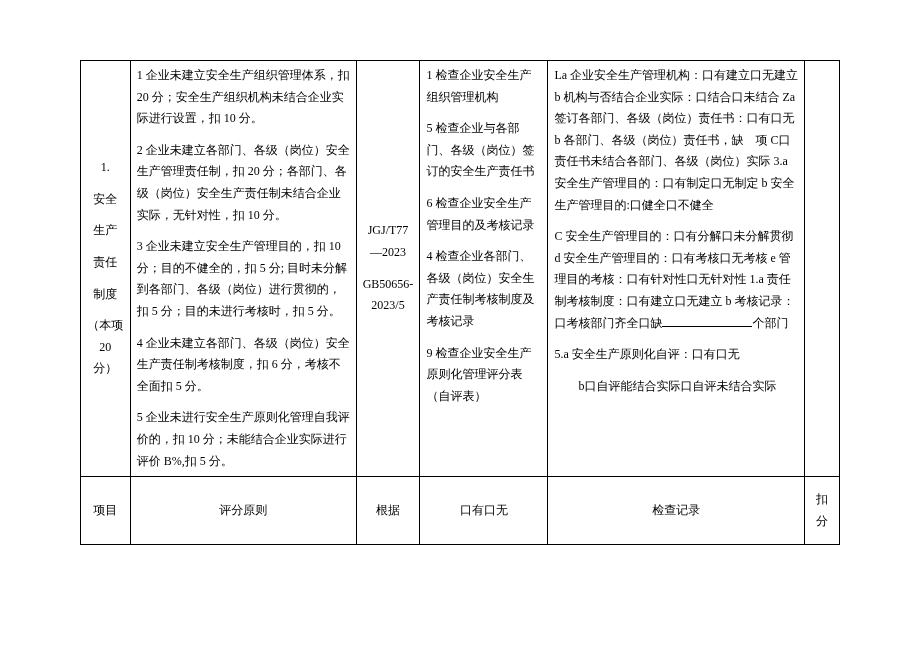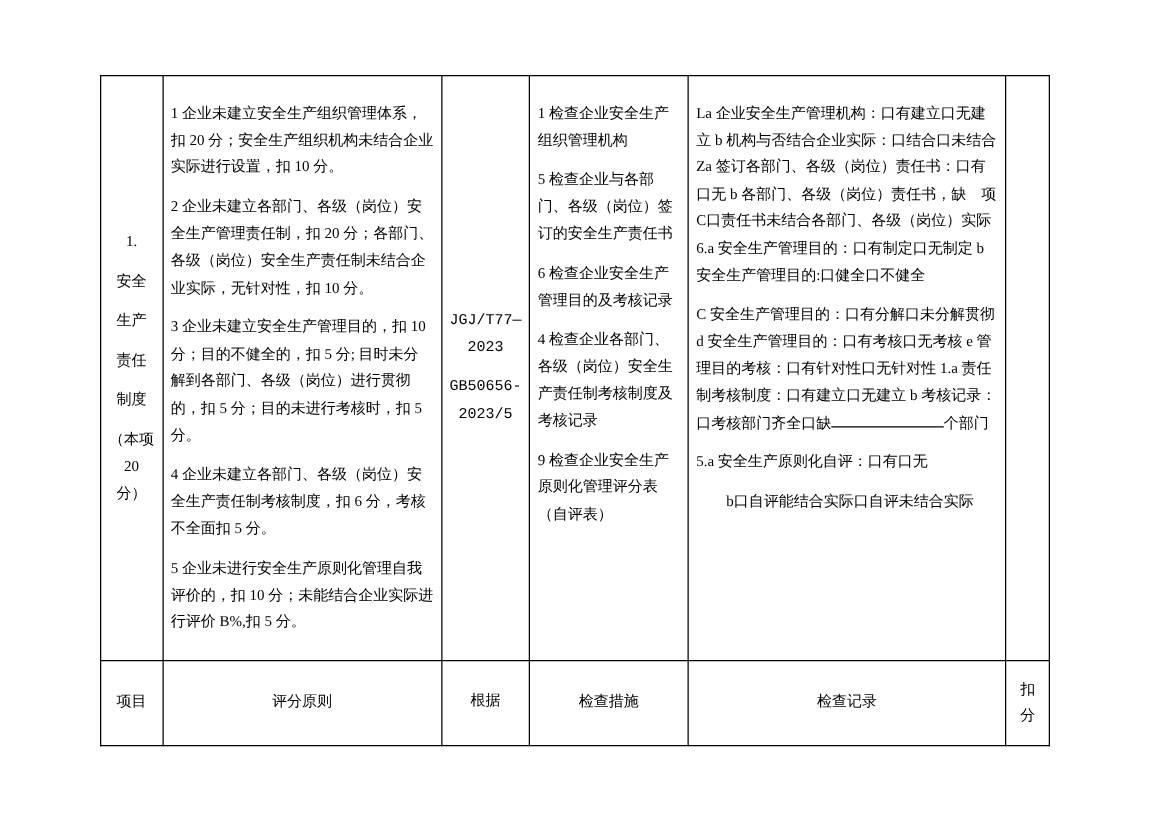--- a/index.html
+++ b/index.html
@@ -14,26 +14,26 @@
       padding: 60px 80px;
       color: #000;
       line-height: 1.8;
     }
     .table-wrap {
       border-collapse: collapse;
       width: 100%;
     }
     .table-wrap td {
       border: 1px solid #000;
-      padding: 19px 6px;
+      padding: 4px 6px;
       vertical-align: top;
     }
     .col1 { width: 50px; text-align: center; vertical-align: middle !important; }
     .col2 { width: 230px; }
-    .col3 { width: 55px; text-align: center; vertical-align: middle !important; font-family: Liberation Mono, monospace; }
+    .col3 { width: 55px; text-align: center; vertical-align: middle !important; }
     .col4 { width: 130px; }
     .col5 { width: 260px; }
     .col6 { width: 35px; text-align: center; vertical-align: middle !important; }
     .hdr td { text-align: center; vertical-align: middle !important; padding: 12px 6px; }
     .para { margin-bottom: 10px; }
     .para:last-child { margin-bottom: 0; }
     .blank-line {
       display: inline-block;
       border-bottom: 1px solid #000;
       min-width: 90px;
@@ -68,31 +68,31 @@
     </td>
     <td class="col4">
       <div class="para">1 检查企业安全生产组织管理机构</div>
       <div class="para">5 检查企业与各部门、各级（岗位）签订的安全生产责任书</div>
       <div class="para">6 检查企业安全生产管理目的及考核记录</div>
       <div class="para">4 检查企业各部门、各级（岗位）安全生产责任制考核制度及考核记录</div>
       <div>9 检查企业安全生产原则化管理评分表</div>
       <div style="text-align:left">（自评表）</div>
     </td>
     <td class="col5">
-      <div class="para">La 企业安全生产管理机构：口有建立口无建立 b 机构与否结合企业实际：口结合口未结合 Za 签订各部门、各级（岗位）责任书：口有口无 b 各部门、各级（岗位）责任书，缺　项 C口责任书未结合各部门、各级（岗位）实际 6.a 安全生产管理目的：口有制定口无制定 b 安全生产管理目的:口健全口不健全</div>
+      <div class="para">La 企业安全生产管理机构：口有建立口无建立 b 机构与否结合企业实际：口结合口未结合 Za 签订各部门、各级（岗位）责任书：口有口无 b 各部门、各级（岗位）责任书，缺　项 C口责任书未结合各部门、各级（岗位）实际 3.a 安全生产管理目的：口有制定口无制定 b 安全生产管理目的:口健全口不健全</div>
       <div class="para">
         <span>C 安全生产管理目的：口有分解口未分解贯彻 d 安全生产管理目的：口有考核口无考核 e 管理目的考核：口有针对性口无针对性 1.a 责任制考核制度：口有建立口无建立 b 考核记录：口考核部门齐全口缺</span><span class="blank-line"></span><span>个部门</span>
       </div>
       <div class="para">5.a 安全生产原则化自评：口有口无</div>
       <div class="para" style="text-indent:2em">b口自评能结合实际口自评未结合实际</div>
     </td>
     <td class="col6"></td>
   </tr>
   <tr class="hdr">
     <td class="col1">项目</td>
     <td class="col2">评分原则</td>
     <td class="col3">根据</td>
-    <td class="col4">检查措施</td>
+    <td class="col4">口有口无</td>
     <td class="col5">检查记录</td>
     <td class="col6">扣分</td>
   </tr>
 </tbody>
   </table>
 
 </body></html>

